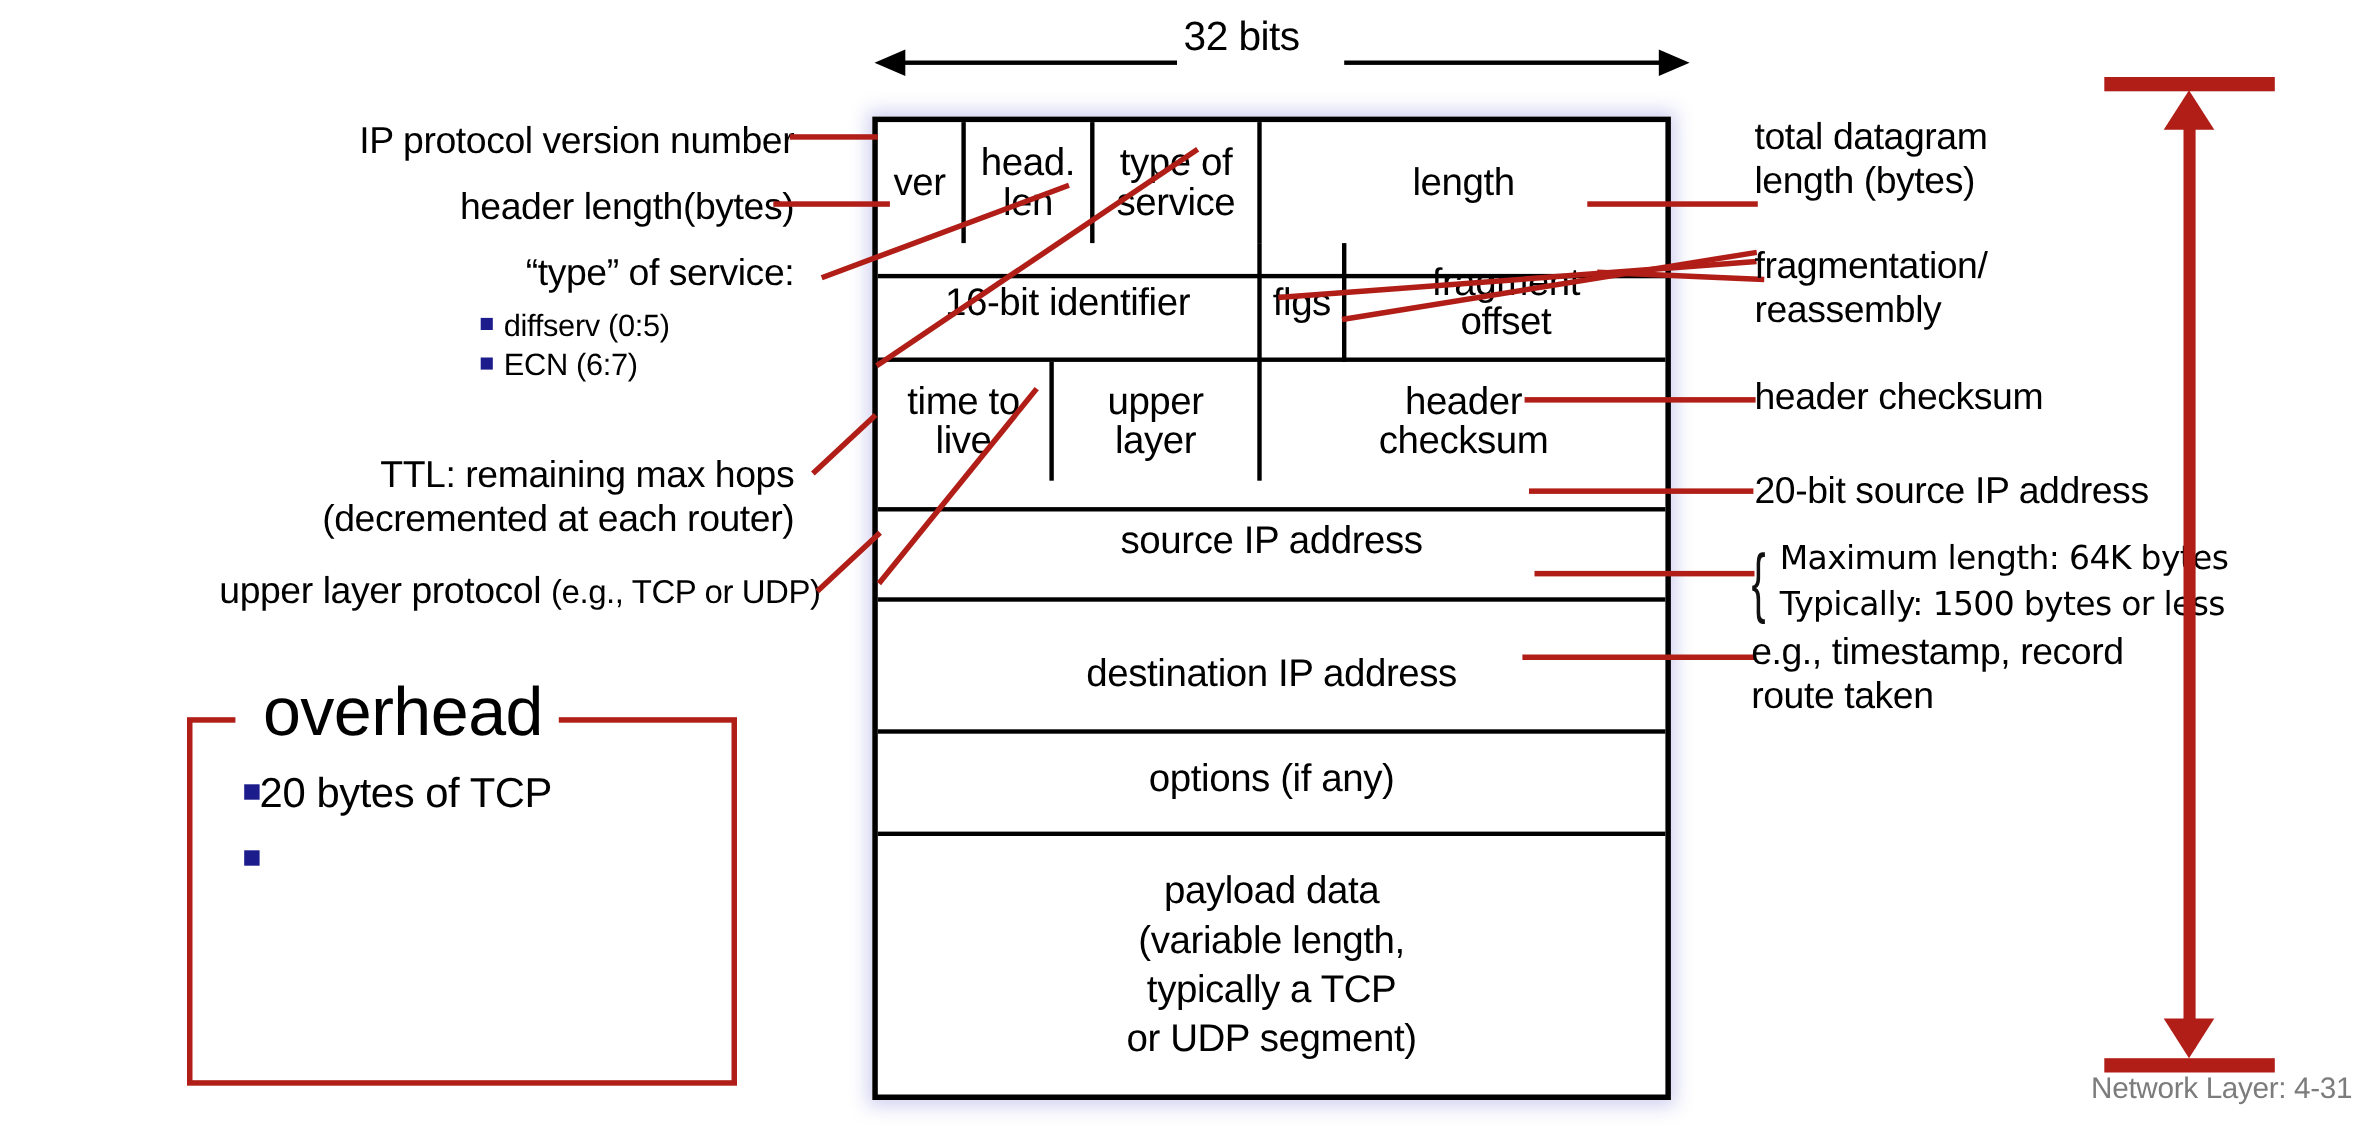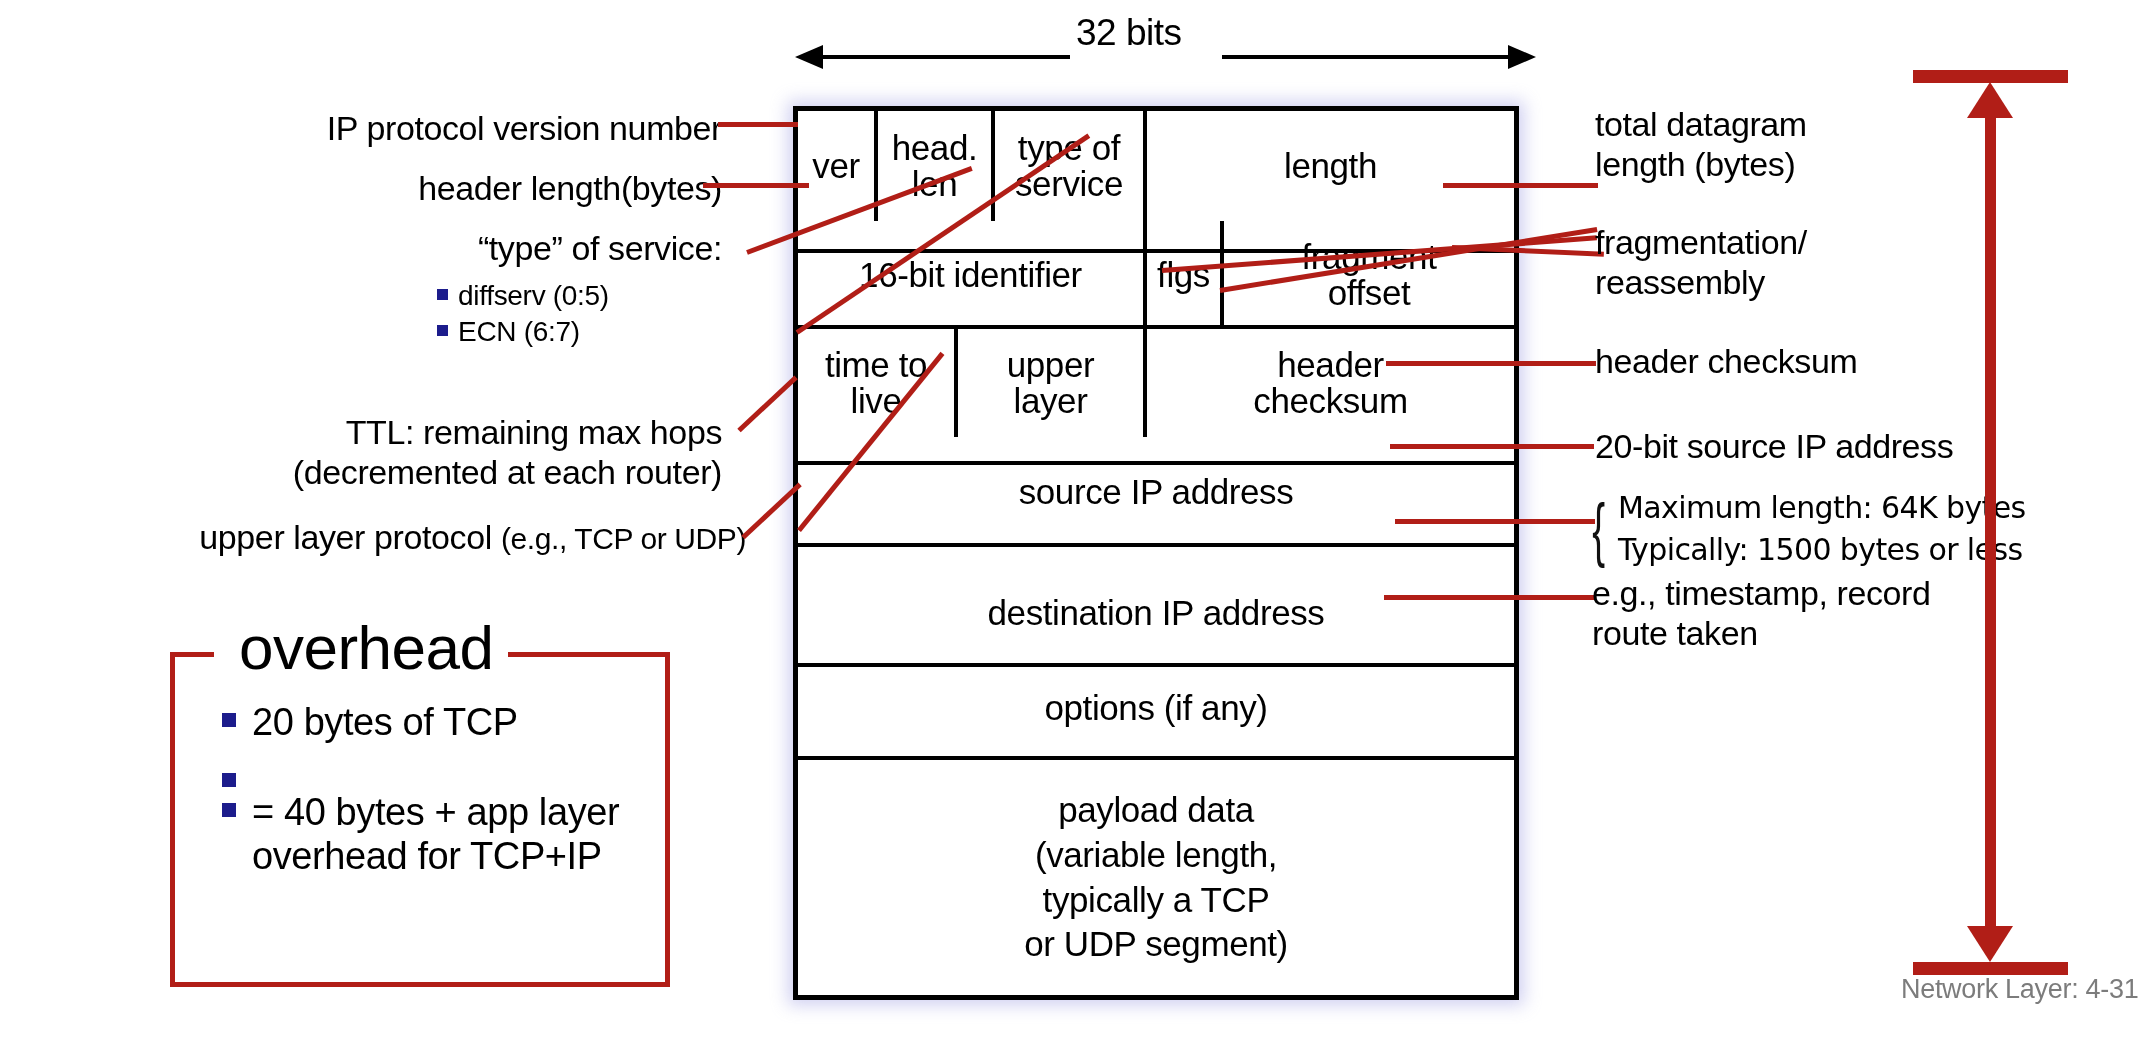--- a/index.html
+++ b/index.html
@@ -50,21 +50,21 @@
   .lead{position:absolute;background:#b11e17;transform-origin:0 50%;height:5px;}
 
   
   #overhead-box{left:170px;top:652px;width:500px;height:335px;
                 border:5px solid #b11e17;box-sizing:border-box;}
   #overhead-title{left:225px;top:612px;font-family:Liberation Sans, sans-serif;
                   font-size:62px;background:#fff;padding:0 14px;letter-spacing:-.5px;}
   #overhead-mask{left:214px;top:640px;width:265px;height:26px;background:#fff;}
   #overhead-list{left:222px;top:700px;width:440px;font-family:"Liberation Sans",sans-serif;
                  font-size:38px;line-height:1.16;letter-spacing:-.4px;}
-  #overhead-list .bi{display:flex;align-items:flex-start;gap:16px;margin-bottom:16px;}
+  #overhead-list .bi{display:flex;align-items:flex-start;margin-bottom:16px;text-align:right;}
   #overhead-list .sq2{width:14px;height:14px;background:#1c1c8c;flex:0 0 auto;
                       position:relative;top:13px;}
 
   
   #vbar{left:1985px;top:108px;width:11px;height:845px;background:#b11e17;}
   #vcap-top{left:1913px;top:70px;width:155px;height:13px;background:#b11e17;}
   #vcap-bot{left:1913px;top:962px;width:155px;height:13px;background:#b11e17;}
   #vhead-top{left:1967px;top:82px;width:0;height:0;border-left:23px solid transparent;
              border-right:23px solid transparent;border-bottom:36px solid #b11e17;}
   #vhead-bot{left:1967px;top:926px;width:0;height:0;border-left:23px solid transparent;
@@ -203,24 +203,20 @@
 <div class="abs" id="overhead-title">overhead</div>
 
 <div class="abs" id="overhead-list">
   <div class="bi">
     <span class="sq2"></span>
     <span>20 bytes of TCP</span>
   </div>
   <div class="bi">
     <span class="sq2"></span>
   </div>
-  <div class="bi">
-    <span class="sq2"></span>
-    <span>= 40 bytes + app layer overhead for TCP+IP</span>
-  </div>
 </div>
 
 <div class="abs" id="vbar"></div>
 <div class="abs" id="vcap-top"></div>
 <div class="abs" id="vcap-bot"></div>
 <div class="abs" id="vhead-top"></div>
 <div class="abs" id="vhead-bot"></div>
 
 <div class="abs" id="footer">Network Layer: 4-31</div>
 

